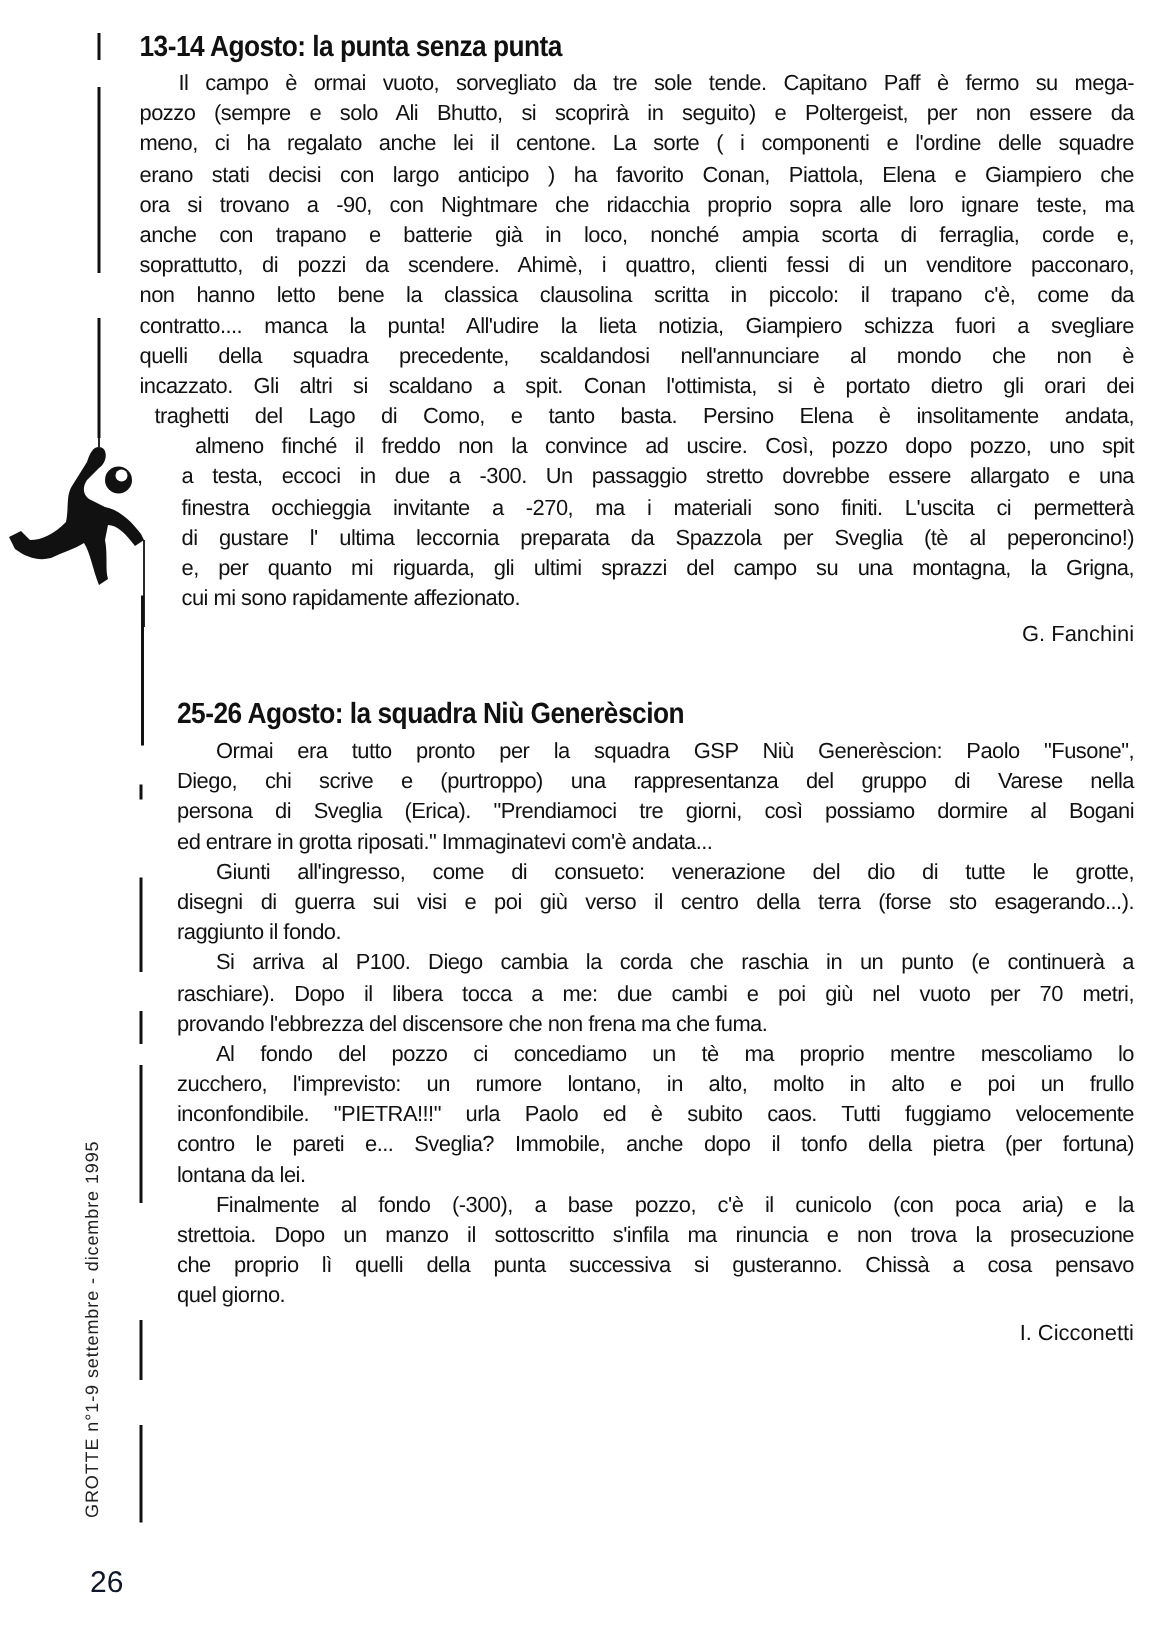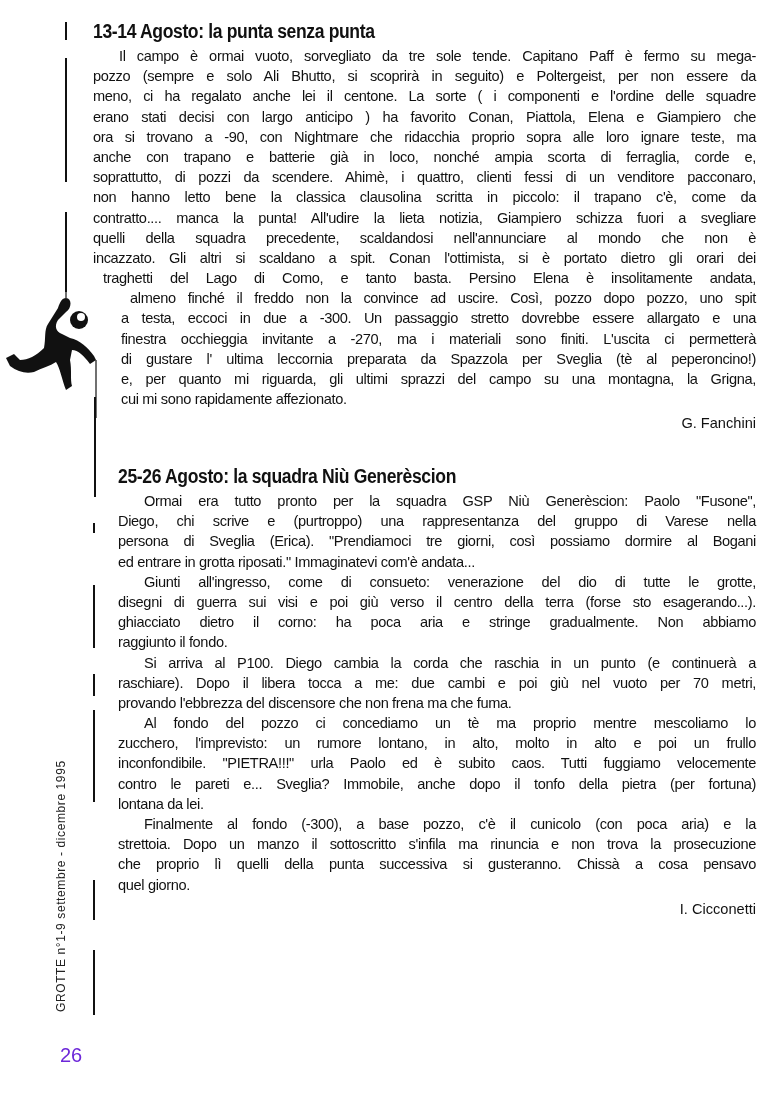--- a/index.html
+++ b/index.html
@@ -12,21 +12,21 @@
        font-size: 19.5px; letter-spacing: -0.4px; transform: scaleX(0.9);
        transform-origin: left; white-space: nowrap; }
   .line { font-size: 14.6px; line-height: 20.2px; height: 20.2px; white-space: nowrap;
           text-align: justify; text-align-last: justify; letter-spacing: -0.35px; }
   .line.last { text-align-last: left; }
   .line.indent { padding-left: 26px; }
   .sig { font-size: 14.6px; line-height: 20.2px; text-align: right; margin-top: 4px; }
   .sidebar-text { position: absolute; left: 54px; top: 1012px; transform-origin: left top;
                   transform: rotate(-90deg); font-size: 12px; letter-spacing: 0.6px;
                   white-space: nowrap; color: #222; }
-  .page-num { position: absolute; left: 60px; top: 1044px; font-size: 20px; color: #6d28d9; }
+  .page-num { position: absolute; left: 60px; top: 1044px; font-size: 20px; color: #0f172a; }
   .climber { position: absolute; left: 0; top: 268px; width: 100px; height: 150px; }
 </style>
 </head>
 <body>
 
 <div class="rule" style="left:65px; top:22px; height:18px;"></div>
 <div class="rule" style="left:65px; top:58px; height:124px;"></div>
 <div class="rule" style="left:65px; top:212px; height:80px;"></div>
 <div class="rule" style="left:94px; top:397px; height:100px;"></div>
 <div class="rule" style="left:93px; top:523px; height:10px;"></div>
@@ -71,21 +71,20 @@
 
 <div class="article two" style="top:465px;">
   <h2>25-26 Agosto: la squadra Niù Generèscion</h2>
   <div style="margin-top:3px;">
     <div class="line indent">Ormai era tutto pronto per la squadra GSP Niù Generèscion: Paolo "Fusone",</div>
     <div class="line">Diego, chi scrive e (purtroppo) una rappresentanza del gruppo di Varese nella</div>
     <div class="line">persona di Sveglia (Erica). "Prendiamoci tre giorni, così possiamo dormire al Bogani</div>
     <div class="line last">ed entrare in grotta riposati." Immaginatevi com'è andata...</div>
     <div class="line indent">Giunti all'ingresso, come di consueto: venerazione del dio di tutte le grotte,</div>
     <div class="line">disegni di guerra sui visi e poi giù verso il centro della terra (forse sto esagerando...).</div>
-    <div class="line">ghiacciato dietro il corno: ha poca aria e stringe gradualmente. Non abbiamo</div>
     <div class="line last">raggiunto il fondo.</div>
     <div class="line indent">Si arriva al P100. Diego cambia la corda che raschia in un punto (e continuerà a</div>
     <div class="line">raschiare). Dopo il libera tocca a me: due cambi e poi giù nel vuoto per 70 metri,</div>
     <div class="line last">provando l'ebbrezza del discensore che non frena ma che fuma.</div>
     <div class="line indent">Al fondo del pozzo ci concediamo un tè ma proprio mentre mescoliamo lo</div>
     <div class="line">zucchero, l'imprevisto: un rumore lontano, in alto, molto in alto e poi un frullo</div>
     <div class="line">inconfondibile. "PIETRA!!!" urla Paolo ed è subito caos. Tutti fuggiamo velocemente</div>
     <div class="line">contro le pareti e... Sveglia? Immobile, anche dopo il tonfo della pietra (per fortuna)</div>
     <div class="line last">lontana da lei.</div>
     <div class="line indent">Finalmente al fondo (-300), a base pozzo, c'è il cunicolo (con poca aria) e la</div>

